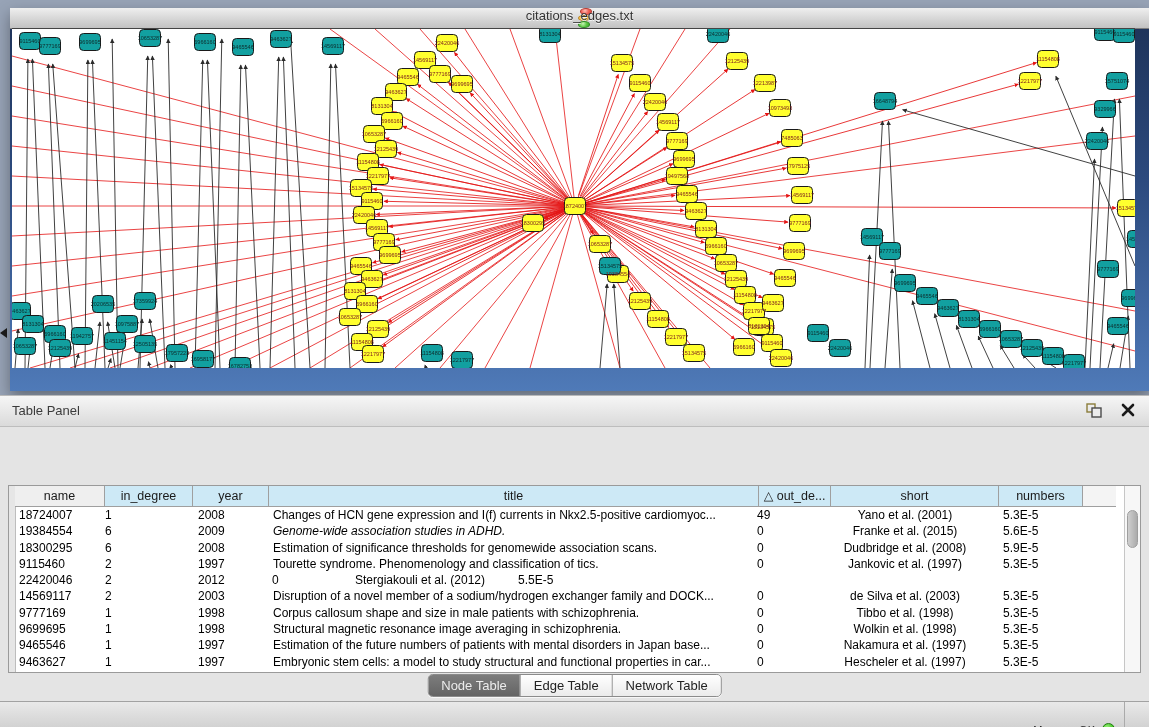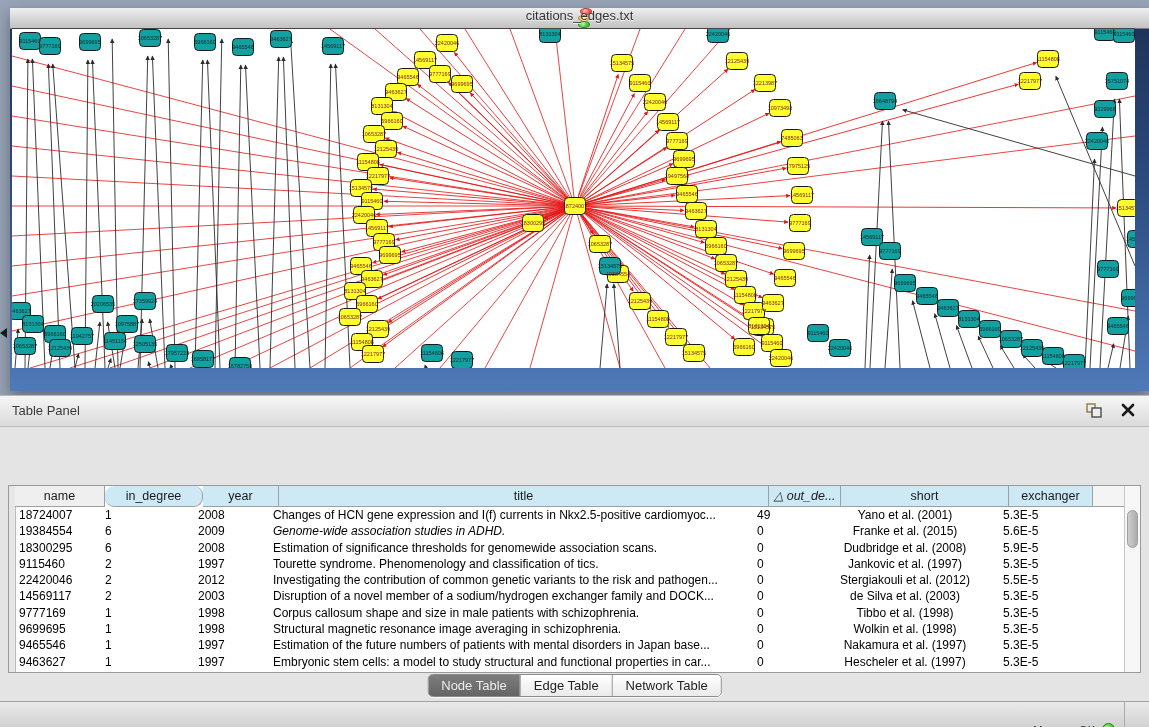--- a/index.html
+++ b/index.html
@@ -496,26 +496,26 @@
       <svg width="14" height="14" viewBox="0 0 14 14">
         <path d="M2 2 L12 12 M12 2 L2 12" stroke="#1a1a1a" stroke-width="2.6" stroke-linecap="round"></path>
       </svg>
     </span>
   </div>
 
   <div id="table-wrap">
     <div id="row-gutter"></div>
     <div id="thead">
         <div class="th first" style="width: 90px;">name</div>
-        <div class="th" style="width: 98px; border-radius: 9px;">in_degree</div>
+        <div class="th" style="width: 88px;">in_degree</div>
         <div class="th" style="width: 76px;">year</div>
         <div class="th" style="width: 490px;">title</div>
-        <div class="th" style="width: 72px; font-style: italic;">△ out_de...</div>
+        <div class="th" style="width: 72px;">△ out_de...</div>
         <div class="th" style="width: 168px;">short</div>
-        <div class="th" style="width: 84px;">exchanger</div>
+        <div class="th" style="width: 84px;">numbers</div>
         <div class="th filler" style="width: 33px;"></div>
       </div>
     <div id="rows">
         <div class="trow">
           <div class="td" style="width: 86px; padding-left: 4px;">18724007</div>
           <div class="td" style="width: 94px; padding-left: 4px;">1</div>
           <div class="td" style="width: 73px; padding-left: 3px;">2008</div>
           <div class="td" style="width: 485px; padding-left: 5px;">Changes of HCN gene expression and I(f) currents in Nkx2.5-positive cardiomyoc...</div>
           <div class="td" style="width: 68px; padding-left: 4px;">49</div>
           <div class="td" style="width: 168px; text-align: center;">Yano et al. (2001)</div>
@@ -545,21 +545,20 @@
           <div class="td" style="width: 73px; padding-left: 3px;">1997</div>
           <div class="td" style="width: 485px; padding-left: 5px;">Tourette syndrome. Phenomenology and classification of tics.</div>
           <div class="td" style="width: 68px; padding-left: 4px;">0</div>
           <div class="td" style="width: 168px; text-align: center;">Jankovic et al. (1997)</div>
           <div class="td" style="width: 70px; padding-left: 14px;">5.3E-5</div>
         </div>
         <div class="trow">
           <div class="td" style="width: 86px; padding-left: 4px;">22420046</div>
           <div class="td" style="width: 94px; padding-left: 4px;">2</div>
           <div class="td" style="width: 73px; padding-left: 3px;">2012</div>
-          <div class="td" style="width: 485px; padding-left: 5px;">Investigating the contribution of common genetic variants to the risk and pathogen...</div>
           <div class="td" style="width: 68px; padding-left: 4px;">0</div>
           <div class="td" style="width: 168px; text-align: center;">Stergiakouli et al. (2012)</div>
           <div class="td" style="width: 70px; padding-left: 14px;">5.5E-5</div>
         </div>
         <div class="trow">
           <div class="td" style="width: 86px; padding-left: 4px;">14569117</div>
           <div class="td" style="width: 94px; padding-left: 4px;">2</div>
           <div class="td" style="width: 73px; padding-left: 3px;">2003</div>
           <div class="td" style="width: 485px; padding-left: 5px;">Disruption of a novel member of a sodium/hydrogen exchanger family and DOCK...</div>
           <div class="td" style="width: 68px; padding-left: 4px;">0</div>

